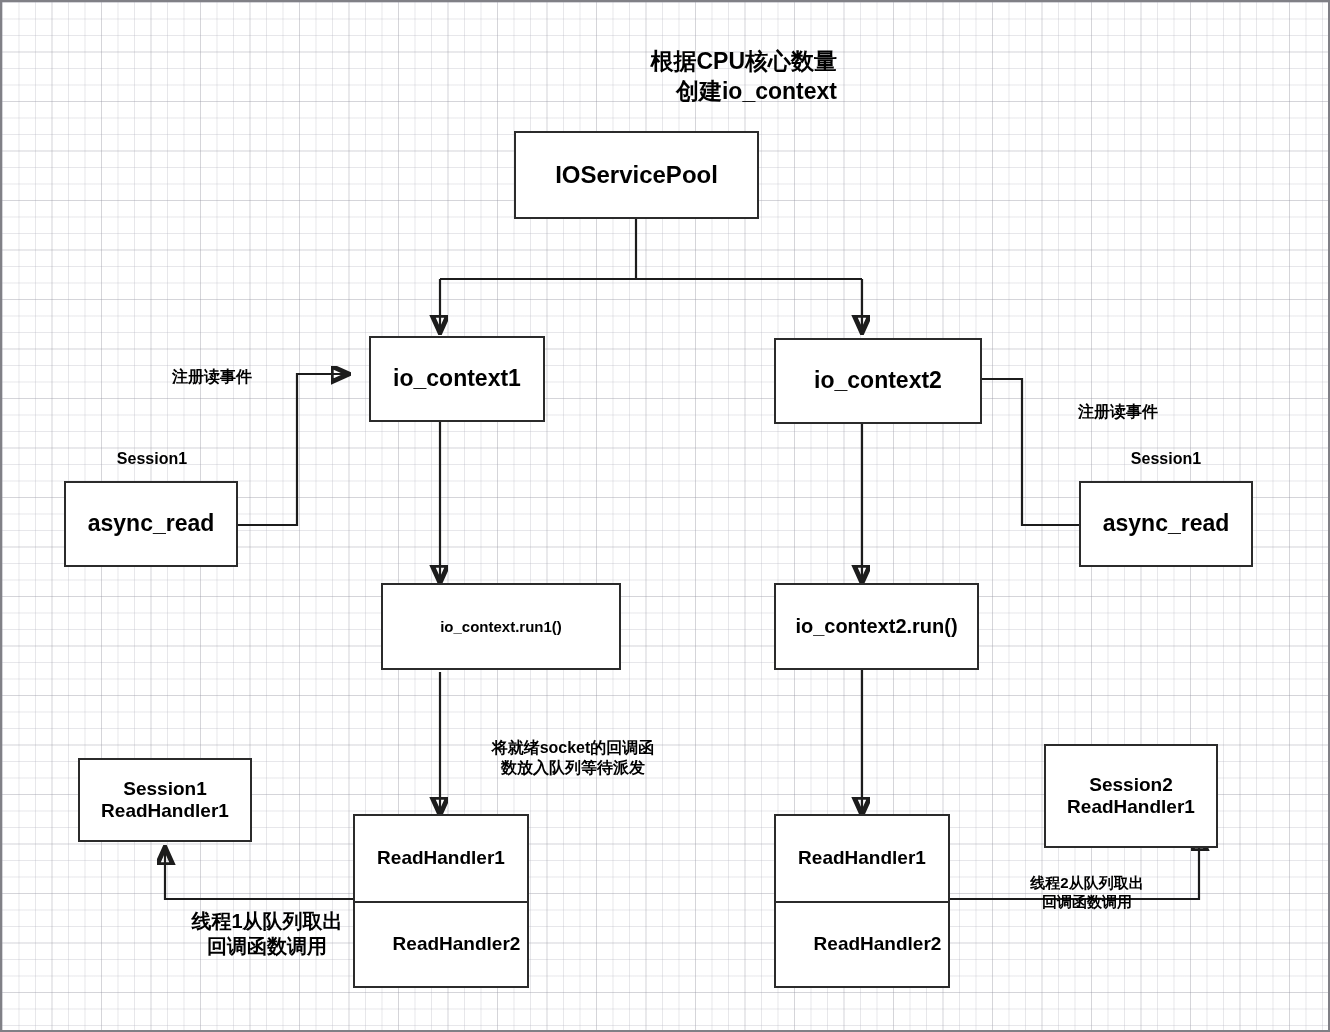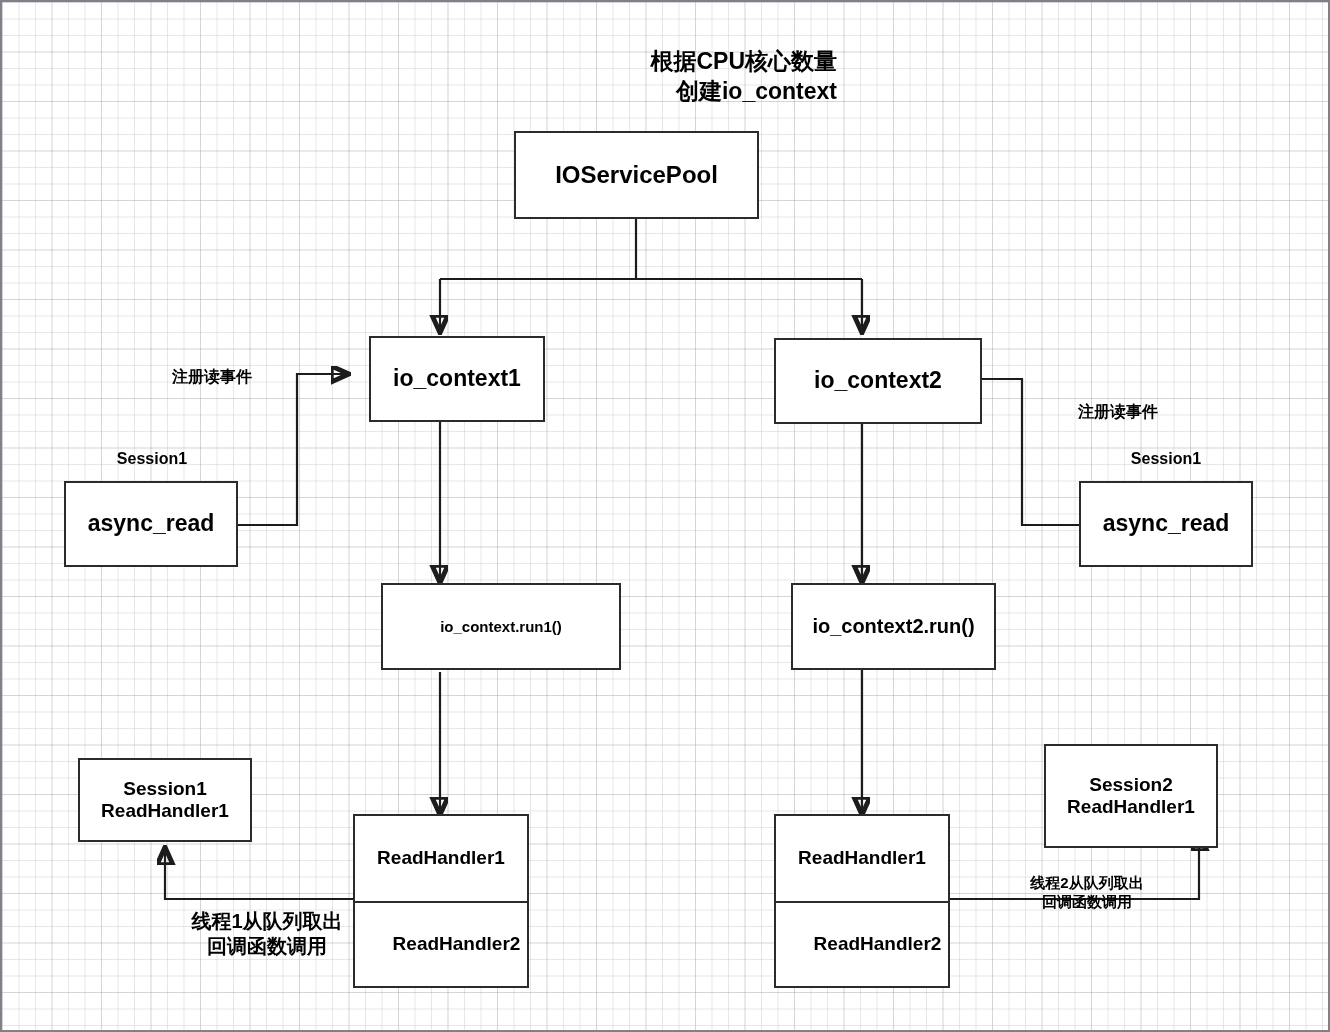--- a/index.html
+++ b/index.html
@@ -144,22 +144,24 @@
   <div class="label cn" style="left:80px; top:447px; width:140px; font-size:16px;">Session1</div>
 
   <div class="label cn" style="left:1094px; top:447px; width:140px; font-size:16px;">Session1</div>
 
   <div class="node" style="left:62px; top:479px; width:174px; height:86px; font-size:23px;">async_read</div>
 
   <div class="node" style="left:1077px; top:479px; width:174px; height:86px; font-size:23px;">async_read</div>
 
   <div class="node" style="left:351px; top:581px; width:240px; height:87px; font-size:15px;margin-left:28px;">io_context.run1()</div>
 
-  <div class="node" style="left:772px; top:581px; width:205px; height:87px; font-size:20px;margin-left:17px;">io_context2.run()</div>
+  <div class="node" style="left:772px; top:581px; width:205px; height:87px; font-size:20px;">io_context2.run()</div>
 
+  <div class="label cn" style="left:455px; top:736px; width:232px; font-size:16px;">将就绪socket的回调函
+数放入队列等待派发</div>
 
   <div class="node" style="left:76px; top:756px; width:174px; height:84px; font-size:19px; white-space:pre-line;">Session1
 ReadHandler1</div>
 
   <div class="node" style="left:1042px; top:742px; width:174px; height:104px; font-size:19px; white-space:pre-line;">Session2
 ReadHandler1</div>
 
   <div class="node cell-stack" style="left:351px; top:812px; width:176px; height:174px;">
     <div class="cell" style="font-size:19px;">ReadHandler1</div>
     <div class="cell divider" style="font-size:19px;">ReadHandler2</div>

